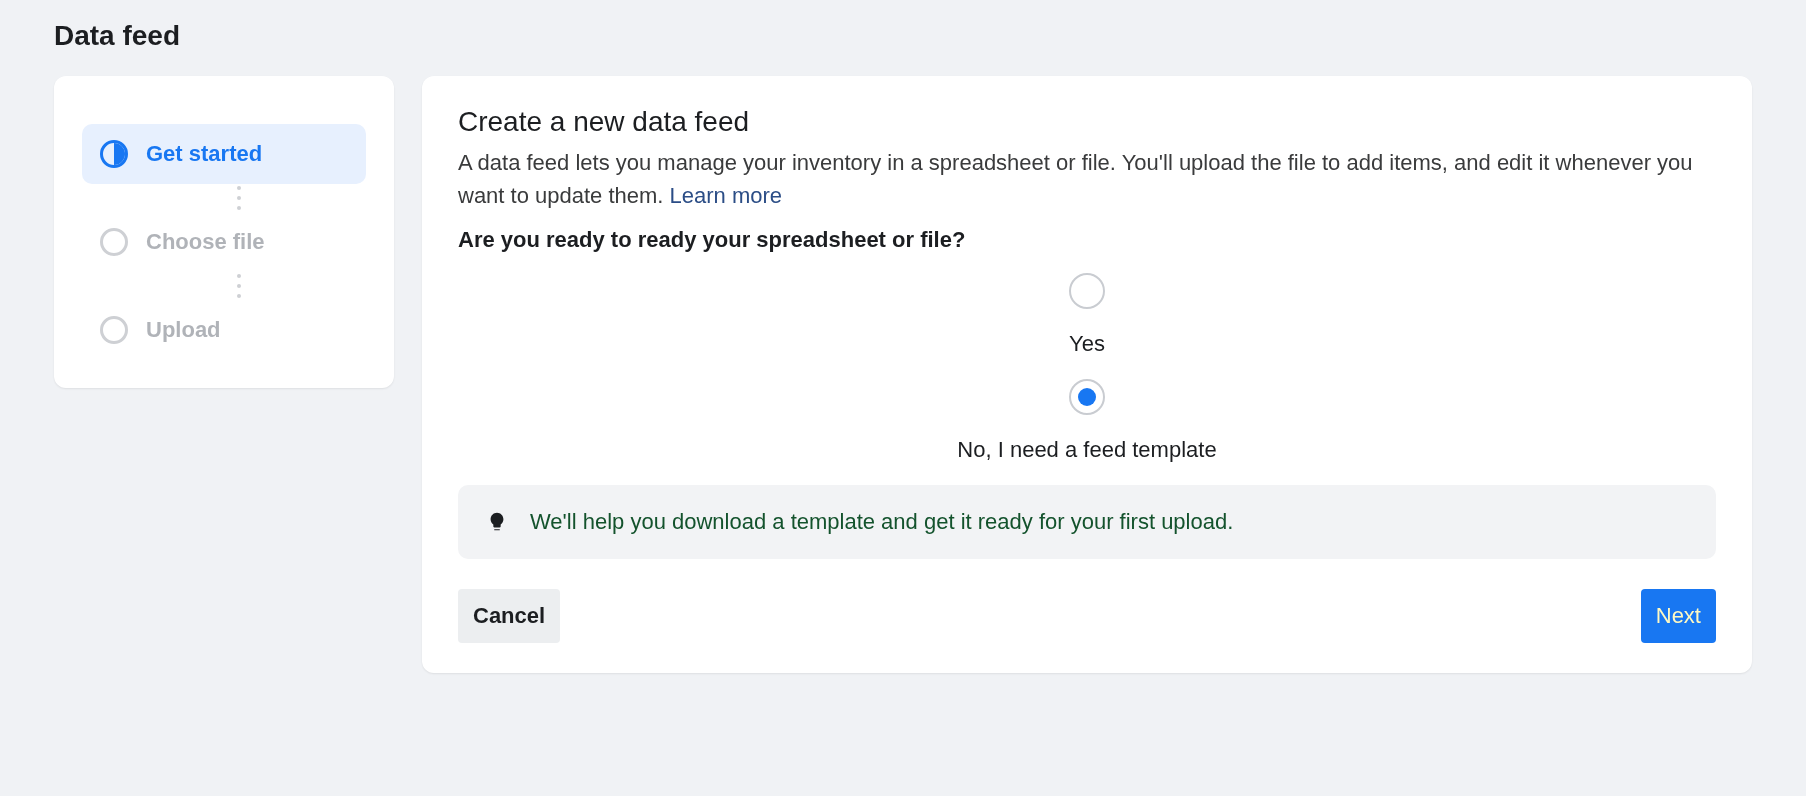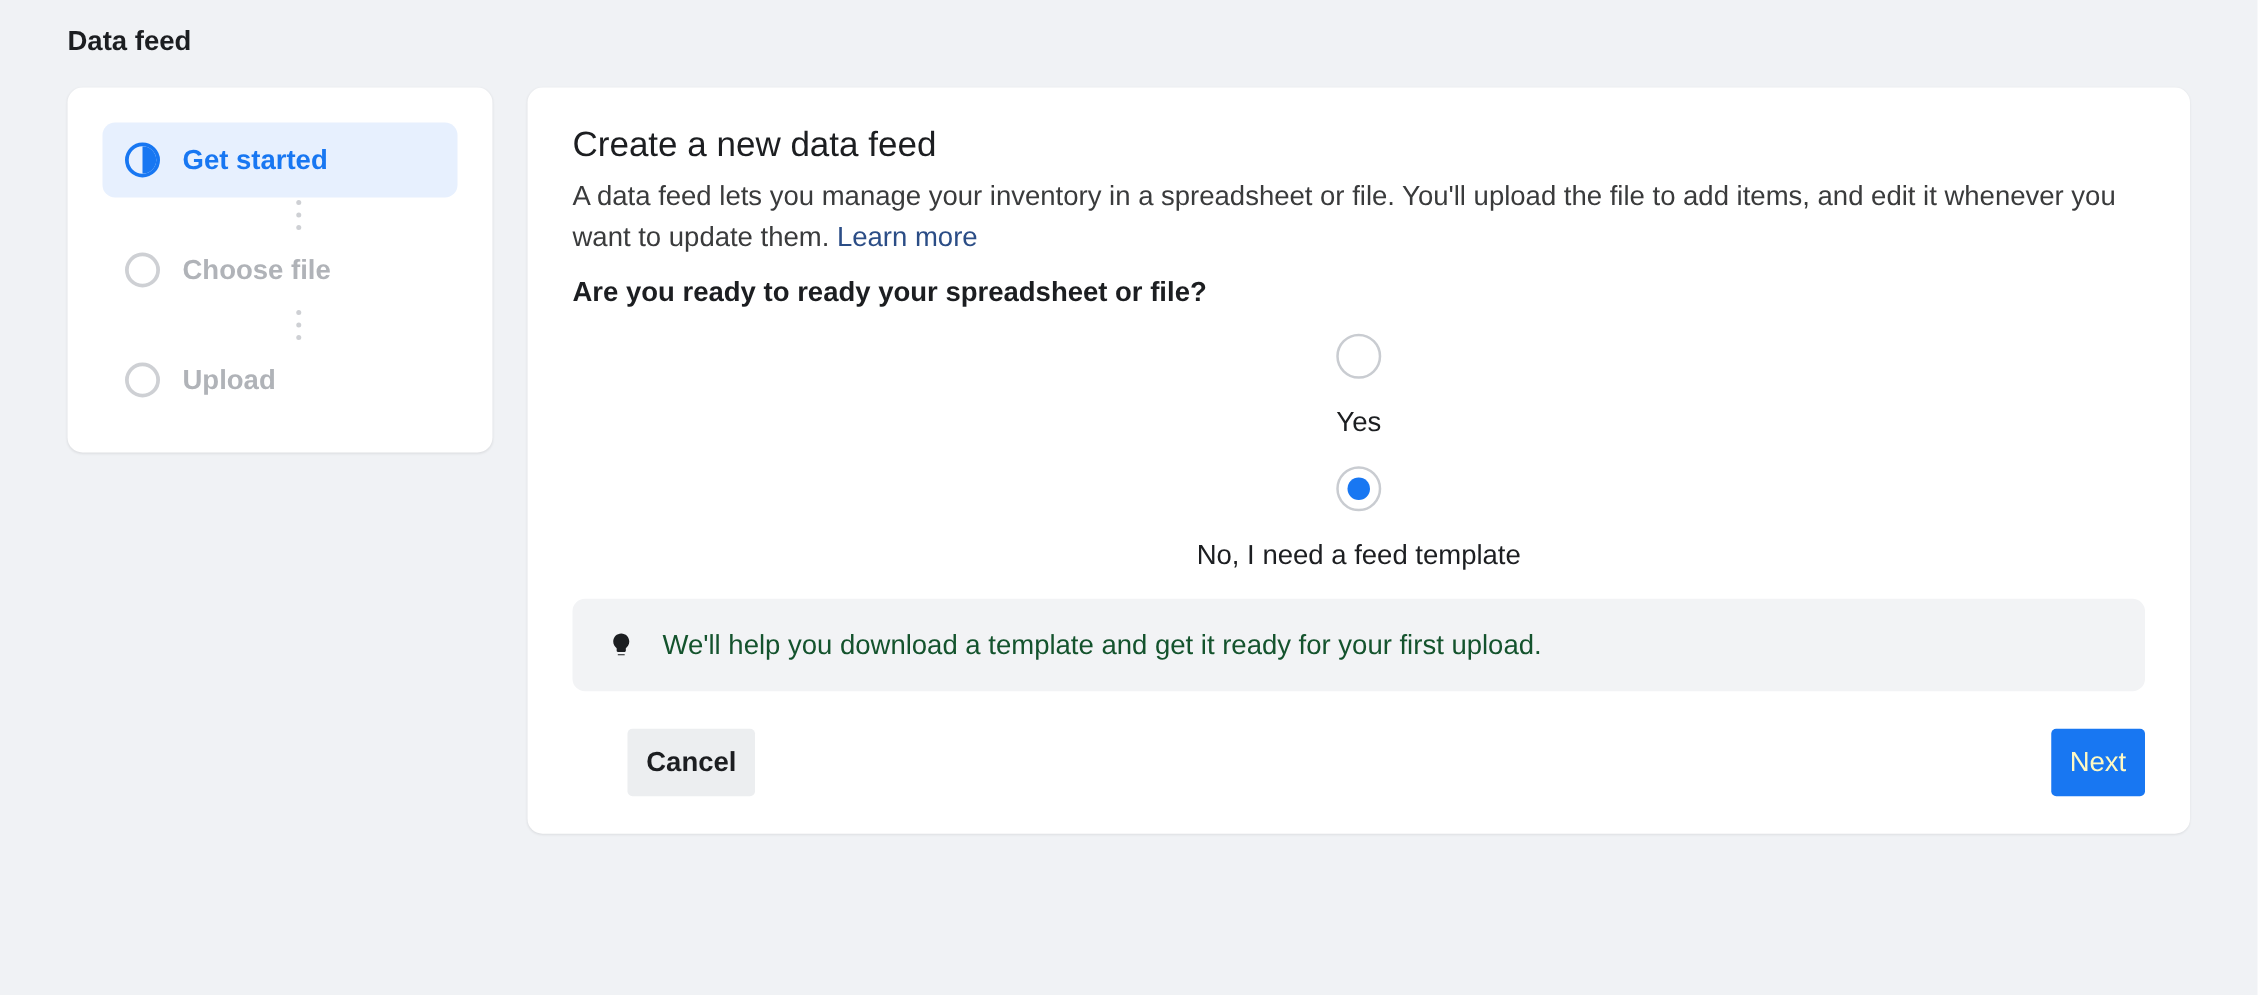--- a/index.html
+++ b/index.html
@@ -3,21 +3,21 @@
   <meta charset="utf-8">
   <style>
     * { box-sizing: border-box; margin: 0; padding: 0; }
     body {
       font-family: -apple-system, BlinkMacSystemFont, "Segoe UI", Helvetica, Arial, sans-serif;
       background: #f0f2f5;
       color: #1c1e21;
       padding: 20px 54px;
     }
     .page-title {
-      font-size: 22px;
+      font-size: 28px;
       font-weight: 700;
       margin-bottom: 24px;
       color: #1c1e21;
     }
     .layout {
       display: flex;
       gap: 28px;
       align-items: flex-start;
     }
     .sidebar {
@@ -29,21 +29,21 @@
     }
     .step-list { list-style: none; position: relative; }
     .step-item {
       display: flex;
       align-items: center;
       padding: 16px 18px;
       border-radius: 10px;
       cursor: pointer;
       position: relative;
     }
-    .step-item.active { background: #e7f0fe; }
+    .step-item.active { background: #e7f0fe; margin-top: 20px; }
     .step-item.active .step-label { color: #1877f2; font-weight: 700; }
     .step-label { font-size: 22px; font-weight: 600; color: #b0b3b8; margin-left: 18px; }
     .step-icon {
       width: 28px; height: 28px; border-radius: 50%;
       border: 3px solid #ced0d4;
       background: #fff;
       flex-shrink: 0;
       display: flex; align-items: center; justify-content: center;
     }
     .step-item.active .step-icon {
@@ -105,21 +105,21 @@
       display: flex; align-items: center; gap: 22px;
       margin: 10px 0 30px;
     }
     .info-text { font-size: 22px; color: #14532d; }
     .bulb-icon { width: 22px; height: 22px; flex-shrink: 0; fill: #1c1e21; }
 
     .actions { display: flex; justify-content: space-between; align-items: center; }
     .btn {
       font-size: 22px; font-weight: 600;
       padding: 14px 15px; border-radius: 4px;
-      border: none; cursor: pointer; margin-left: 44px;
+      border: none; cursor: pointer;
     }
     .btn-cancel { background: #eceef0; color: #1c1e21; }
     .btn-next { background: #1877f2; color: #fef9c3; font-weight: 400; }
   </style>
 </head>
 <body>
 
 <h1 class="page-title">Data feed</h1>
 
 <div class="layout">

